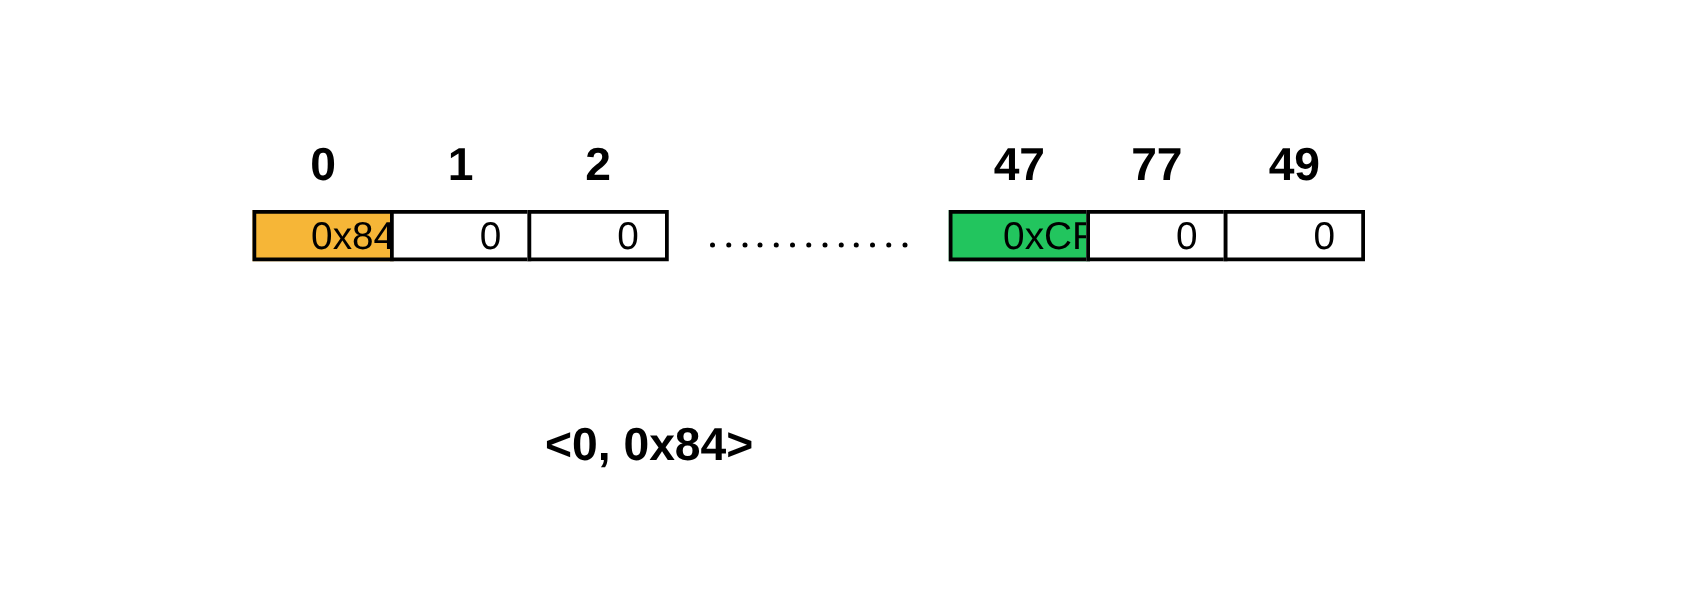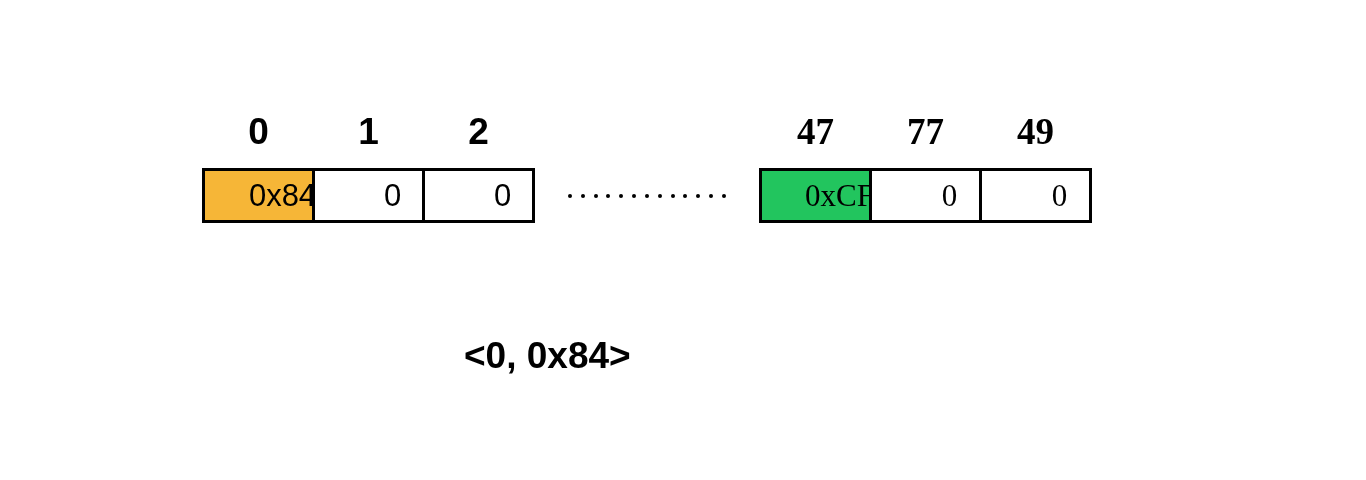--- a/index.html
+++ b/index.html
@@ -14,41 +14,41 @@
     background: #ffffff;
     overflow: hidden;
     font-family: "Liberation Sans", sans-serif;
     color: #000000;
   }
   .array-block {
     position: absolute;
     top: 112px;
   }
   .array-block--left  { left: 202px; }
-  .array-block--right { left: 759px; font-family: Liberation Serif, serif; }
+  .array-block--right { left: 759px; }
   .labels-row {
     display: flex;
     margin-bottom: 16px;
   }
   .cell-label {
     width: 113px;
     margin-left: -3px;
     line-height: 40px;
     text-align: center;
     font-size: 37px;
     font-weight: bold;
   }
   .cell-label:first-child { margin-left: 0; }
   .cells-row {
     display: flex;
   }
   .cell {
     box-sizing: border-box;
     width: 113px;
-    height: 55px;
+    height: 41px;
     margin-left: -3px;
     border: 3px solid #000000;
     background: #ffffff;
     display: flex;
     align-items: center;
     justify-content: center;
     font-size: 31px;
     font-weight: normal;
     padding-left: 48px;
   }
@@ -64,21 +64,21 @@
     align-items: center;
   }
   .dot {
     width: 4px;
     height: 4px;
     border-radius: 50%;
     background: #000000;
   }
   .caption {
     position: absolute;
-    left: 464px;
+    left: 436px;
     top: 336px;
     display: flex;
     gap: 45px;
     font-size: 37px;
     font-weight: bold;
     line-height: 1.1;
     white-space: nowrap;
   }
 </style>
 </head>

